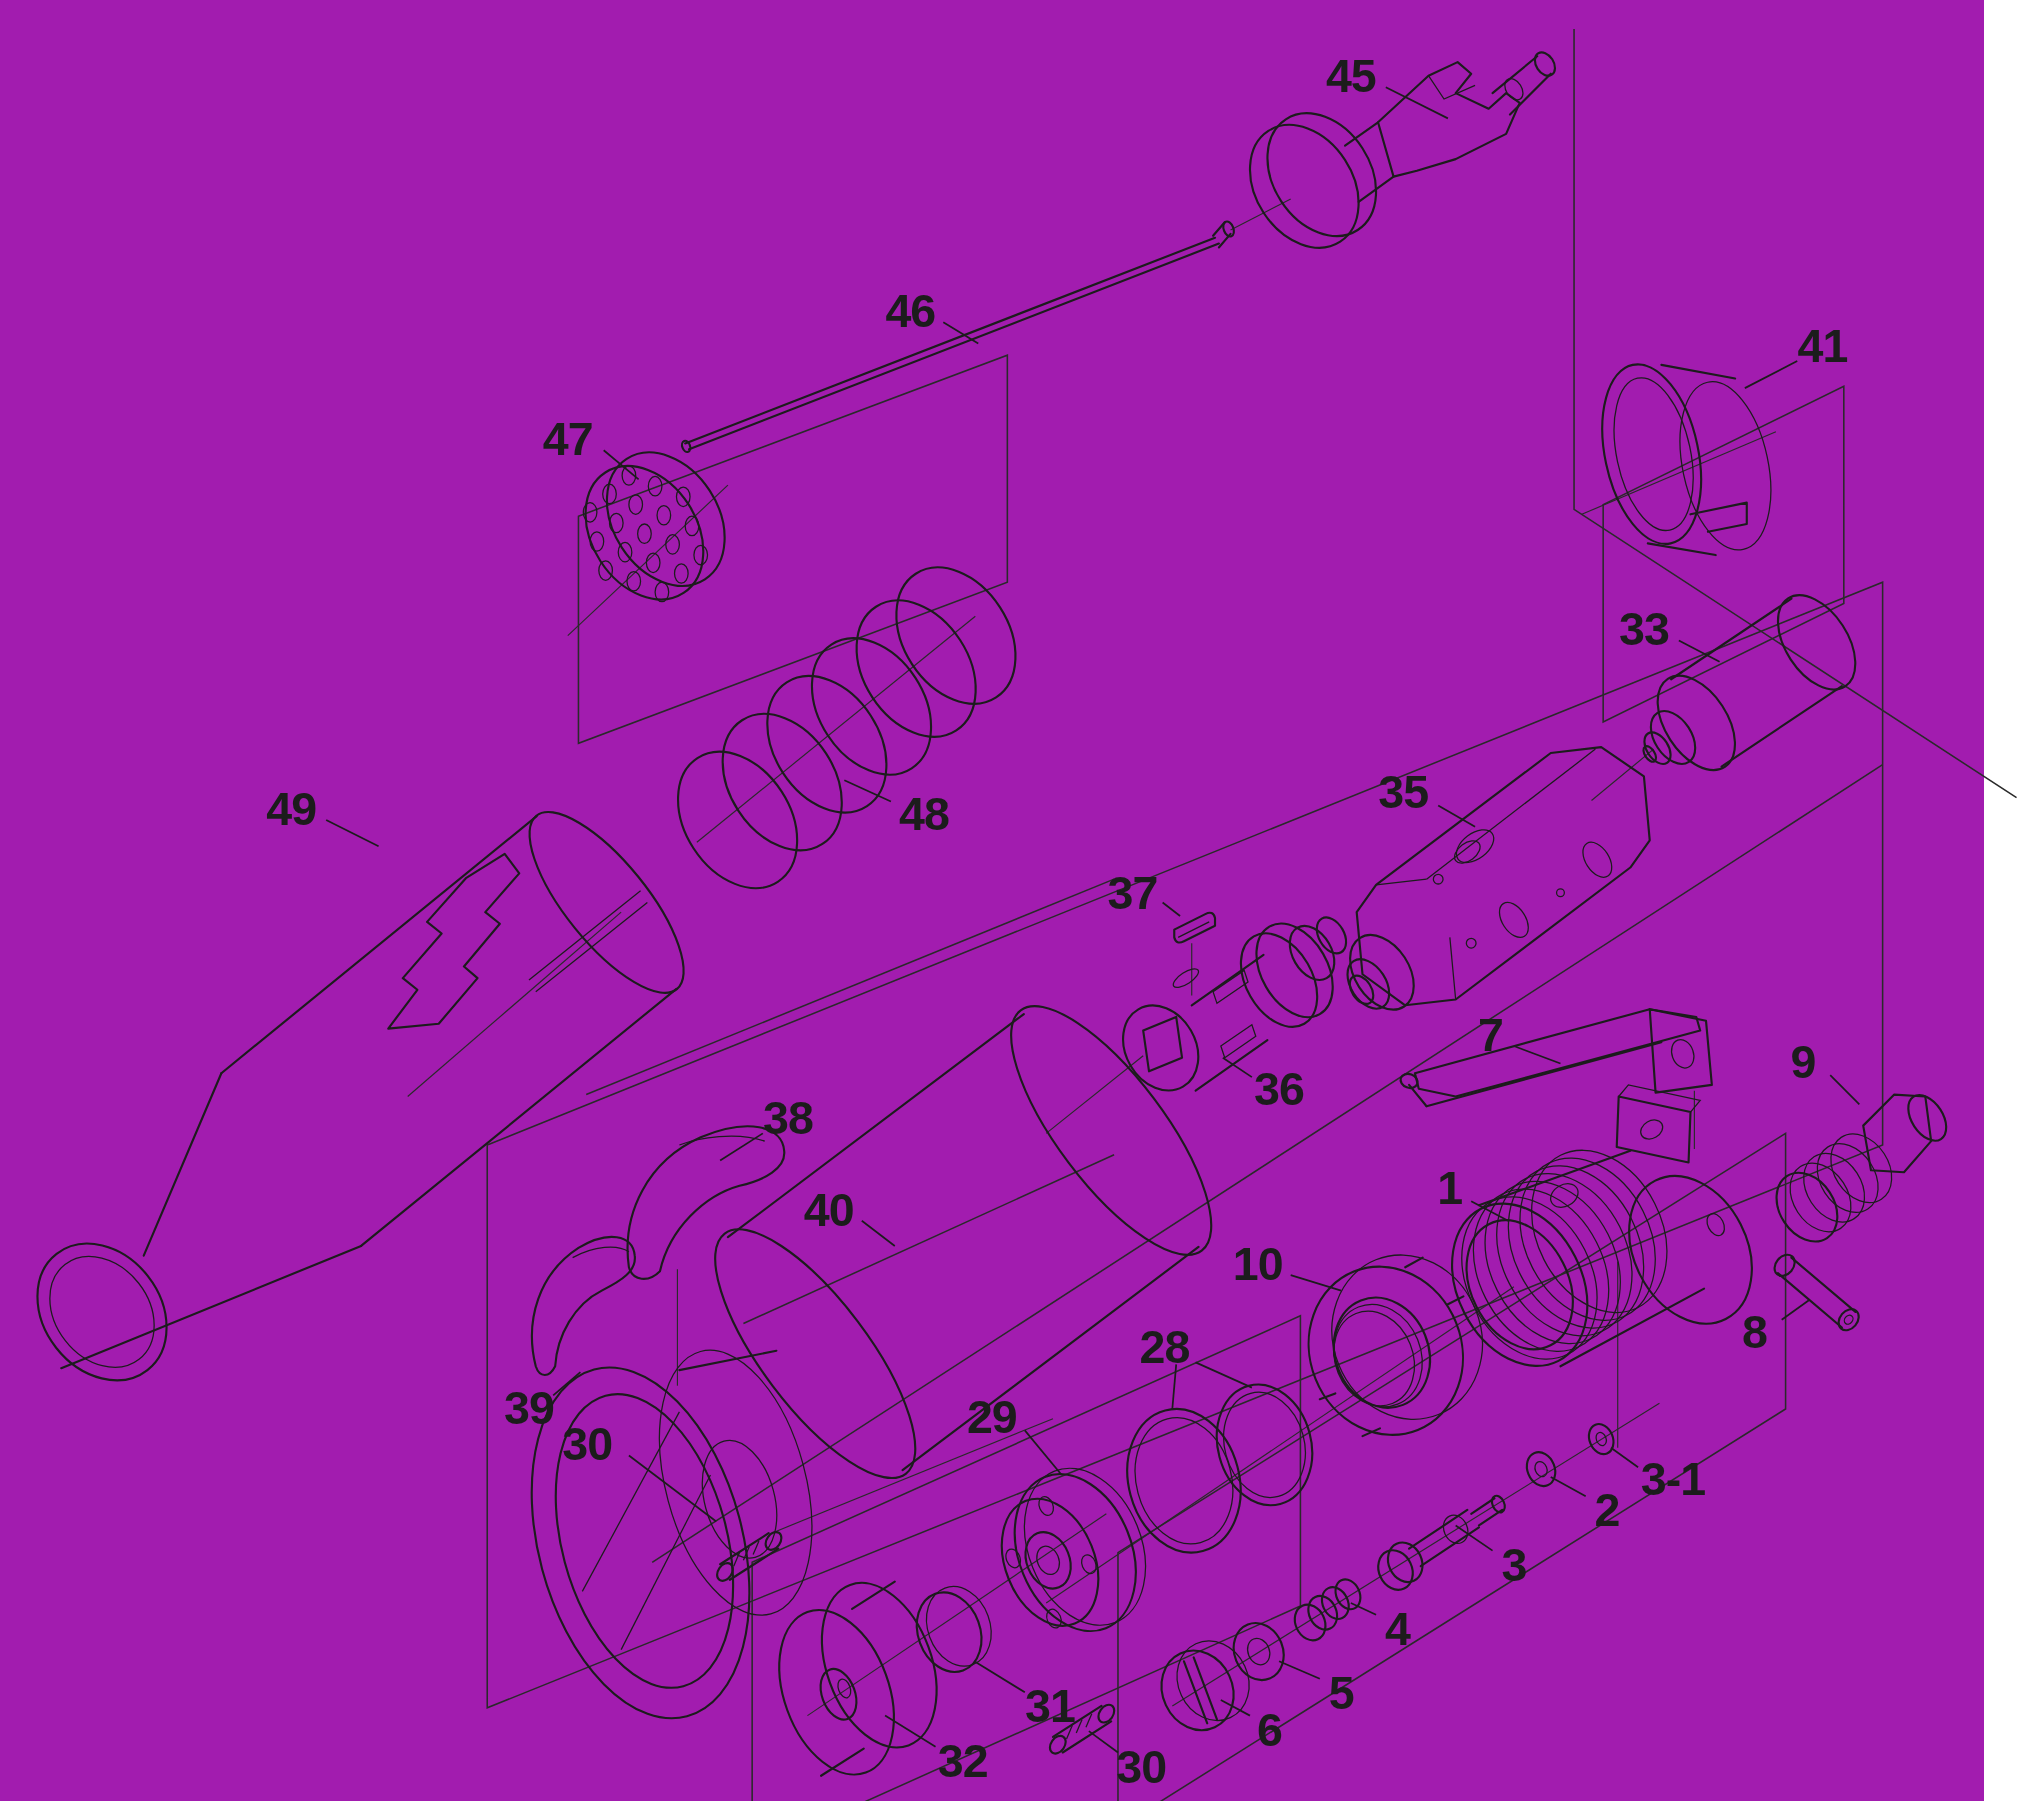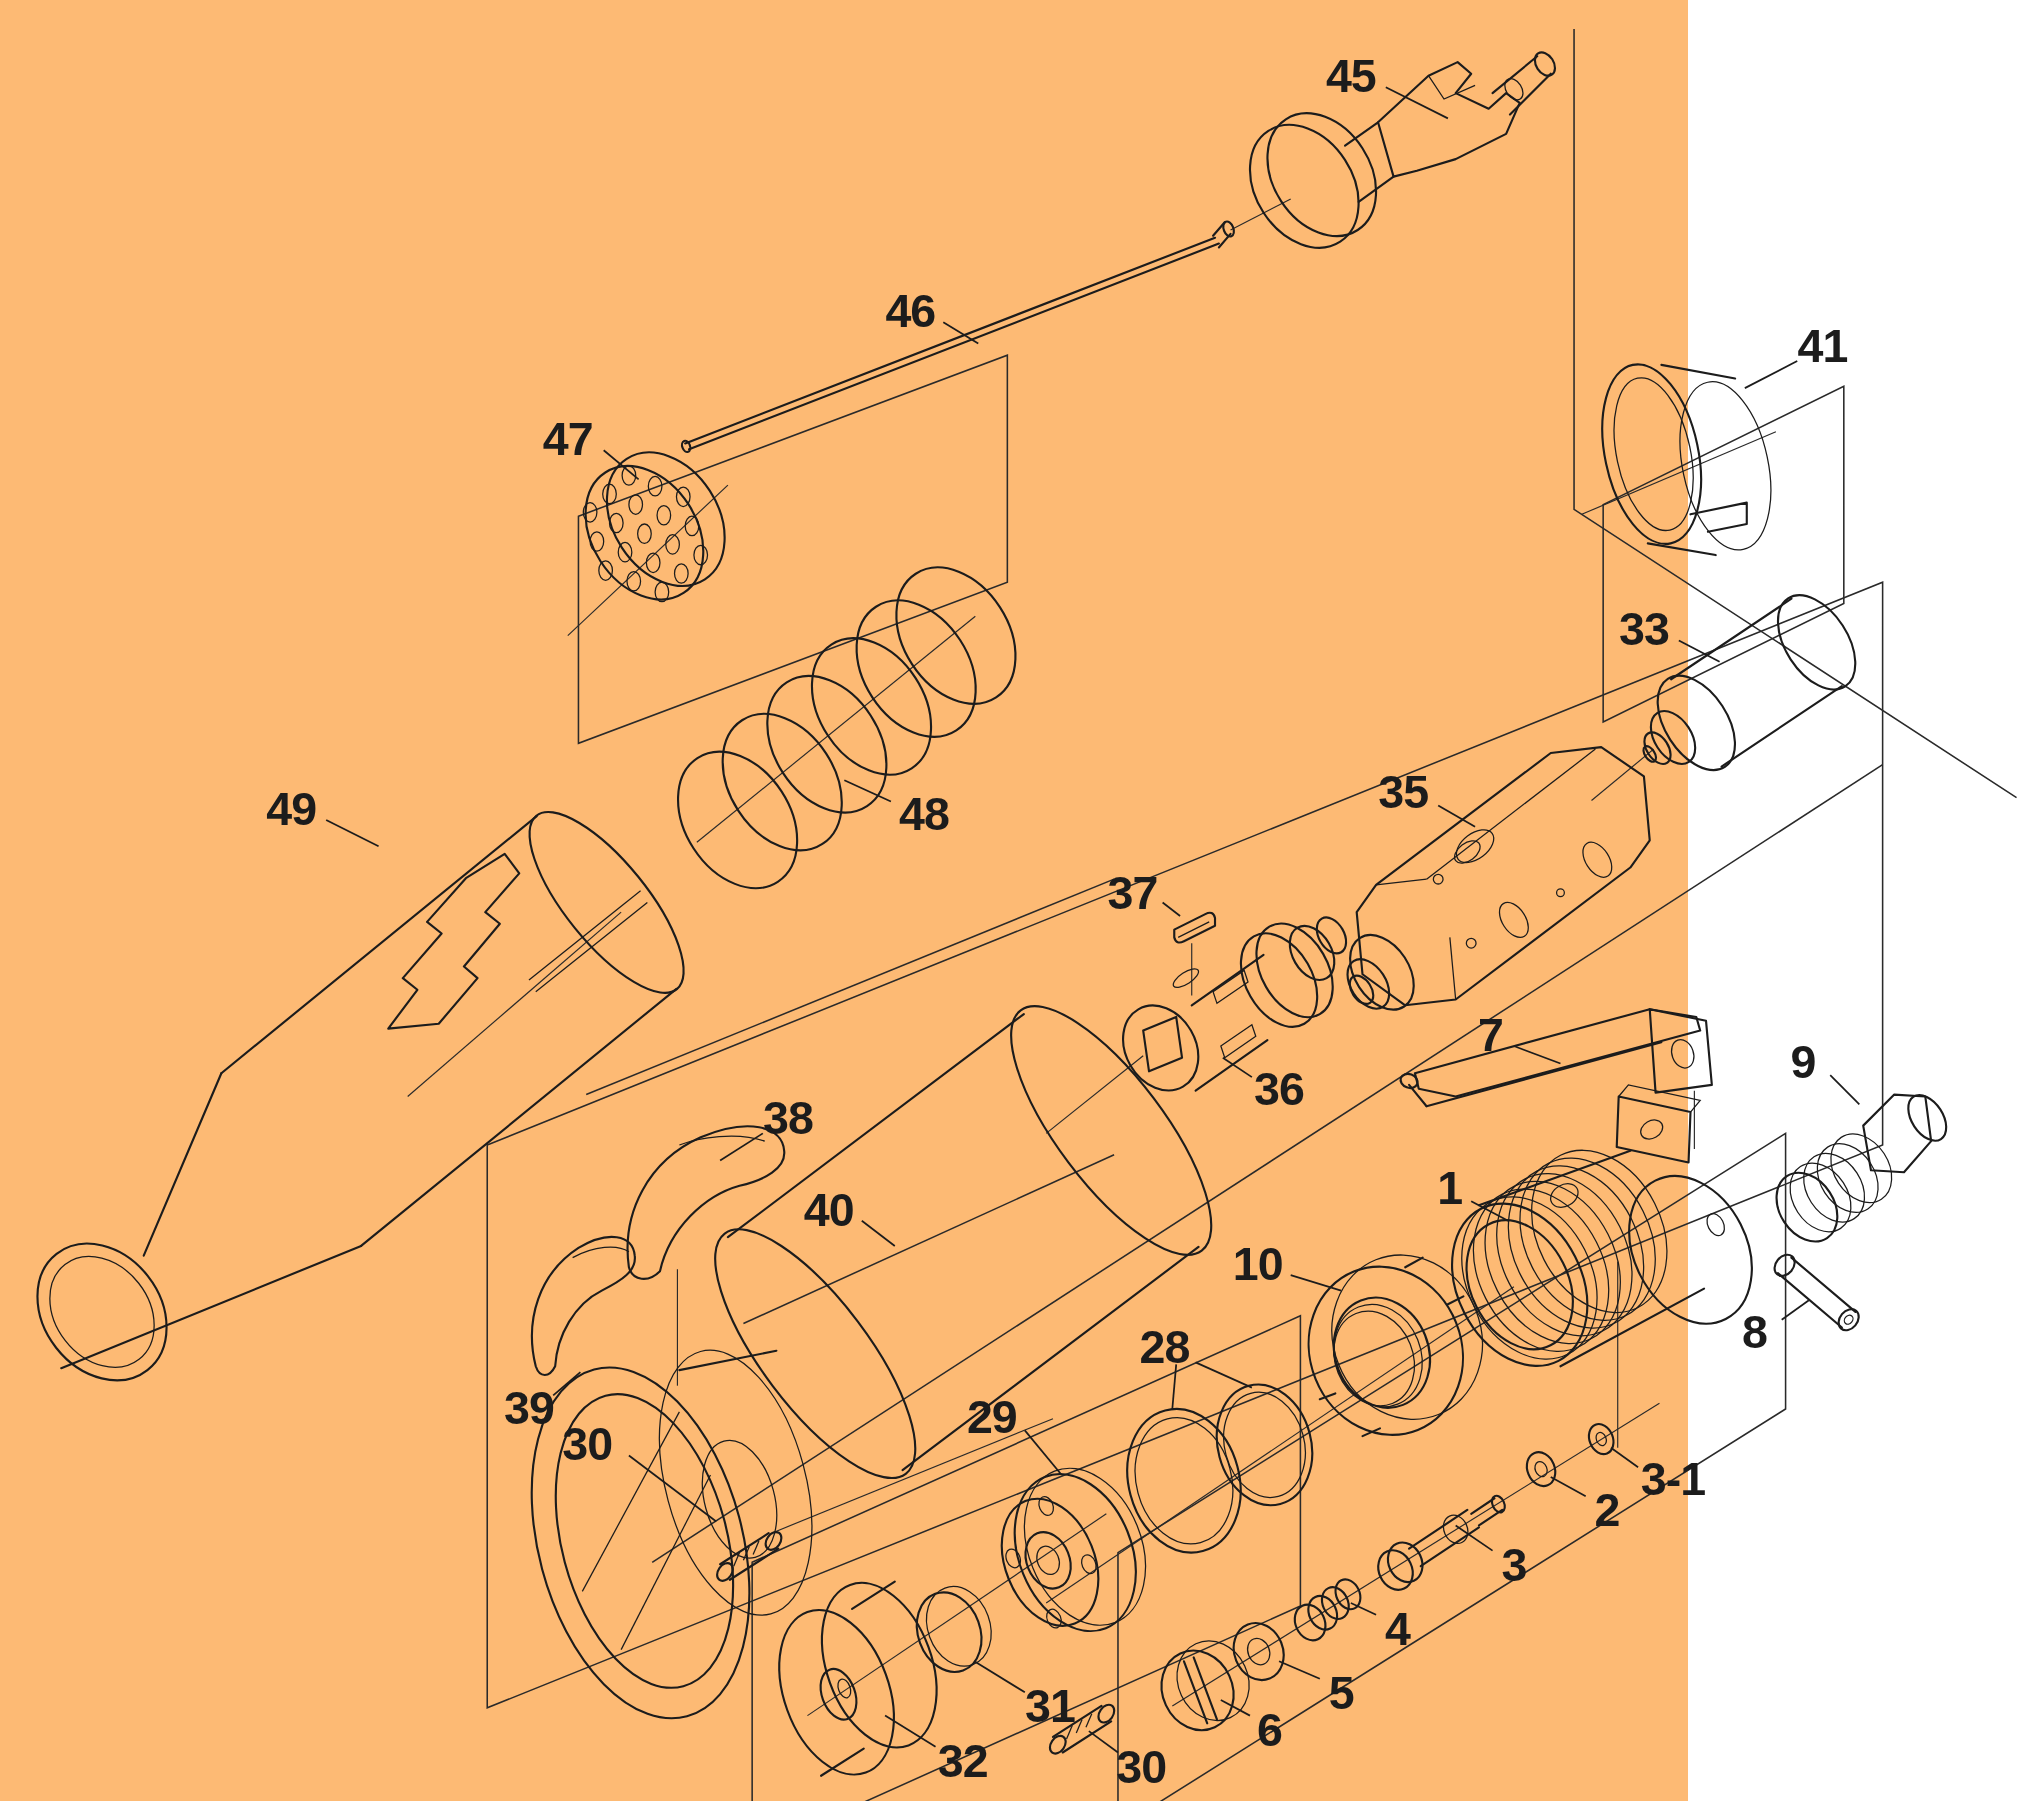--- a/index.html
+++ b/index.html
@@ -1,16 +1,16 @@
 <!DOCTYPE html>
 <html><head>
 <meta charset="utf-8">
 <style>
   html,body{margin:0;padding:0;background:#ffffff;}
-  .stage{width:1688px;height:1801px;position:relative;background:#fdba74;}
+  .stage{width:1984px;height:1801px;position:relative;background:#a21caf;}
   svg{display:block;}
   .part  {fill:none;stroke:#1c1c1c;stroke-width:2.2;stroke-linejoin:round;stroke-linecap:round;}
   .thin  {fill:none;stroke:#1c1c1c;stroke-width:1.3;}
   .panel {fill:none;stroke:#2a2a2a;stroke-width:1.6;}
   .axis  {fill:none;stroke:#2a2a2a;stroke-width:1.2;}
   .leader{fill:none;stroke:#1c1c1c;stroke-width:1.8;}
   .part-label{
     font-family:"Liberation Sans", "DejaVu Sans", sans-serif;
     font-weight:700;font-size:48px;fill:#1c1c1c;text-anchor:middle;
     letter-spacing:-1px;

